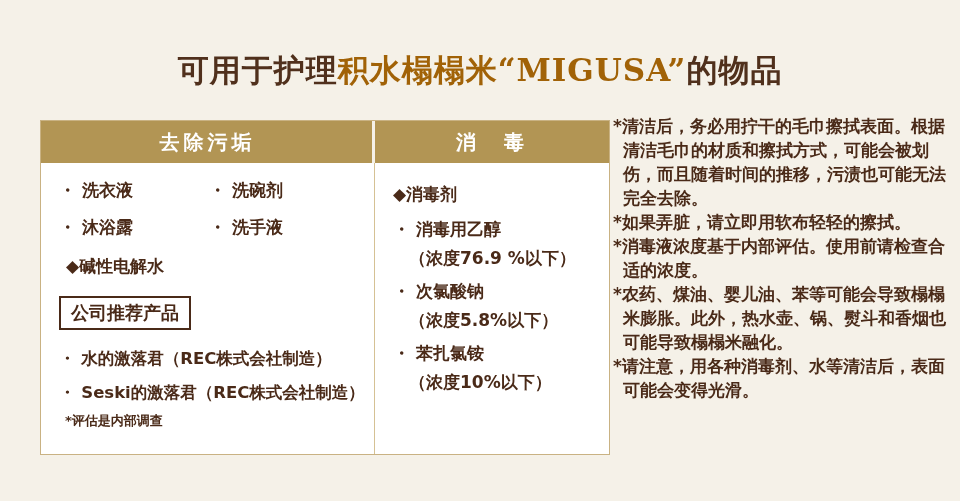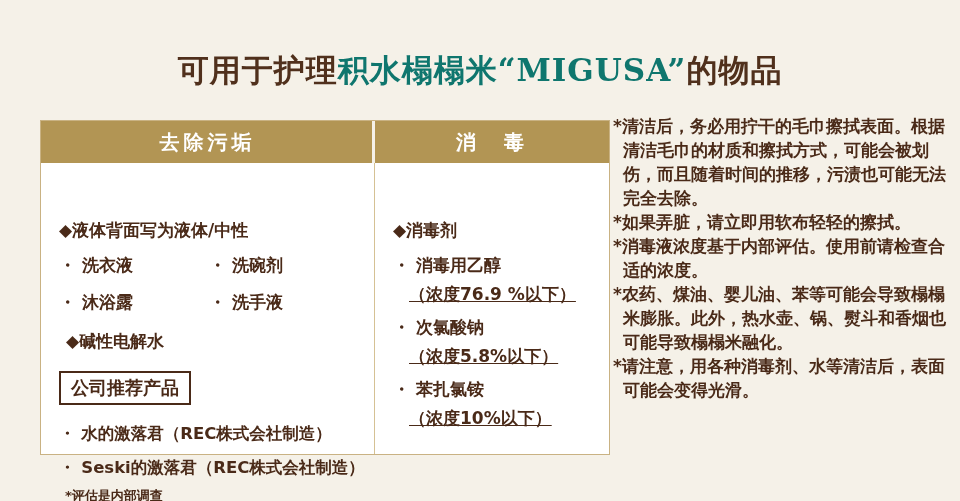--- a/index.html
+++ b/index.html
@@ -11,31 +11,31 @@
     overflow:hidden;
   }
   .title{
     position:absolute;top:50px;left:0;width:100%;
     text-align:center;
     font-family:"DejaVu Serif",serif;
     font-size:31px;font-weight:700;
     color:#50301c;letter-spacing:1px;
     margin:0;
   }
-  .title .gold{color:#0f766e;}
+  .title .gold{color:#a16207;}
 
   .care-table{
     position:absolute;left:40px;top:120px;
     width:570px;height:335px;
     background:#ffffff;
     border:1px solid #c9b283;
     box-sizing:border-box;
     display:flex;
   }
-  .col{display:flex;flex-direction:column;box-sizing:border-box;gap:36px;}
+  .col{display:flex;flex-direction:column;box-sizing:border-box;}
   .col-left{width:334px;border-right:1px solid #d5c194;}
   .col-right{flex:1;}
   .col-header{
     height:42px;flex:0 0 42px;
     background:#b29554;color:#ffffff;
     font-size:20px;font-weight:700;
     display:flex;align-items:center;justify-content:center;
     letter-spacing:4px;
     position:relative;
   }
@@ -57,39 +57,38 @@
     padding:3px 10px;
     margin:14px 0 6px 0;
     font-size:18px;
     background:#fff;
   }
   .product{margin:12px 0 0;font-size:16.5px;}
   .footnote{font-size:13px;margin:8px 0 0 6px;font-weight:700;}
 
   .d-section{margin:4px 0 12px;}
   .d-name{margin:10px 0 6px;}
-  .d-detail{margin:0 0 6px;padding-left:16px;text-decoration:underline;}
+  .d-detail{margin:0 0 6px;padding-left:16px;}
 
   .notes{
     position:absolute;left:613px;top:114px;width:338px;
     color:#4a2a18;font-size:17px;line-height:24px;font-weight:700;
   }
   .note{margin:0;padding-left:10px;text-indent:-10px;}
 </style>
 </head>
 <body>
 
 <h1 class="title"><span>可用于护理</span><span class="gold">积水榻榻米“MIGUSA”</span><span>的物品</span></h1>
 
 <div class="care-table">
 
   <div class="col col-left">
     <div class="col-header">去除污垢</div>
     <div class="col-body">
-      <div class="section-title">◆液体背面写为液体/中性</div>
       <div class="grid-row">
         <span class="grid-cell">・ 洗衣液</span>
         <span class="grid-cell">・ 洗碗剂</span>
       </div>
       <div class="grid-row">
         <span class="grid-cell">・ 沐浴露</span>
         <span class="grid-cell">・ 洗手液</span>
       </div>
       <div class="section-title section2">◆碱性电解水</div>
       <div>

